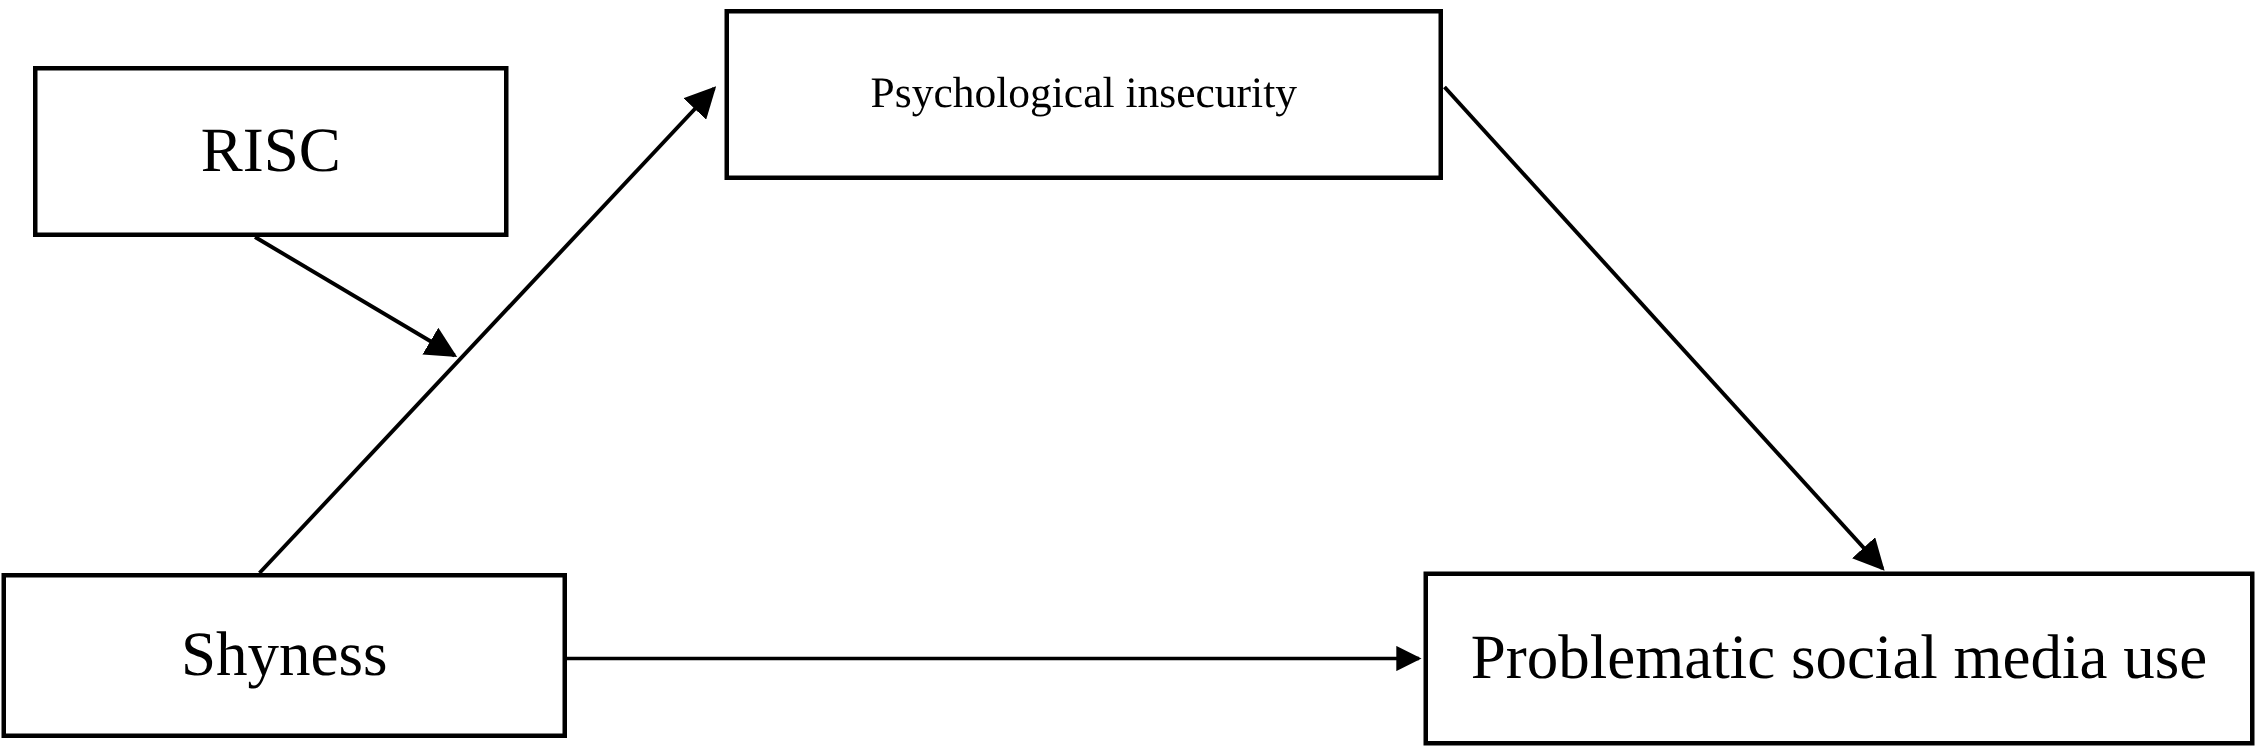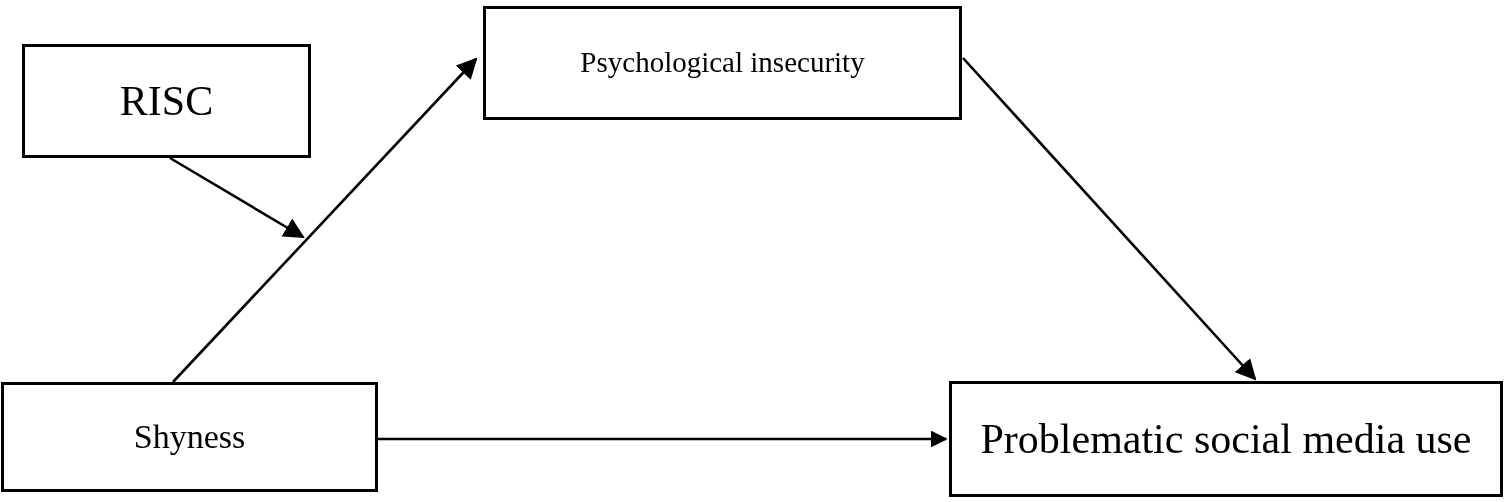--- a/index.html
+++ b/index.html
@@ -38,40 +38,40 @@
   .node-label {
     font-family: "Liberation Serif", "DejaVu Serif", serif;
     color: #000000;
     line-height: 1.1;
     white-space: nowrap;
     text-align: center;
   }
   #node-risc {
     left: 22px;
     top: 44px;
-    width: 289px;
+    width: 317px;
     height: 114px;
   }
   #node-risc .node-label { font-size: 42px; }
 
   #node-psych {
     left: 483px;
     top: 6px;
     width: 479px;
     height: 114px;
   }
   #node-psych .node-label { font-size: 29px; }
 
   #node-shyness {
     left: 1px;
     top: 382px;
     width: 377px;
     height: 110px;
   }
-  #node-shyness .node-label { font-size: 34px; }
+  #node-shyness .node-label { font-size: 42px; }
 
   #node-problematic {
     left: 949px;
     top: 381px;
     width: 554px;
     height: 116px;
   }
   #node-problematic .node-label { font-size: 42px; }
 </style>
 </head>

